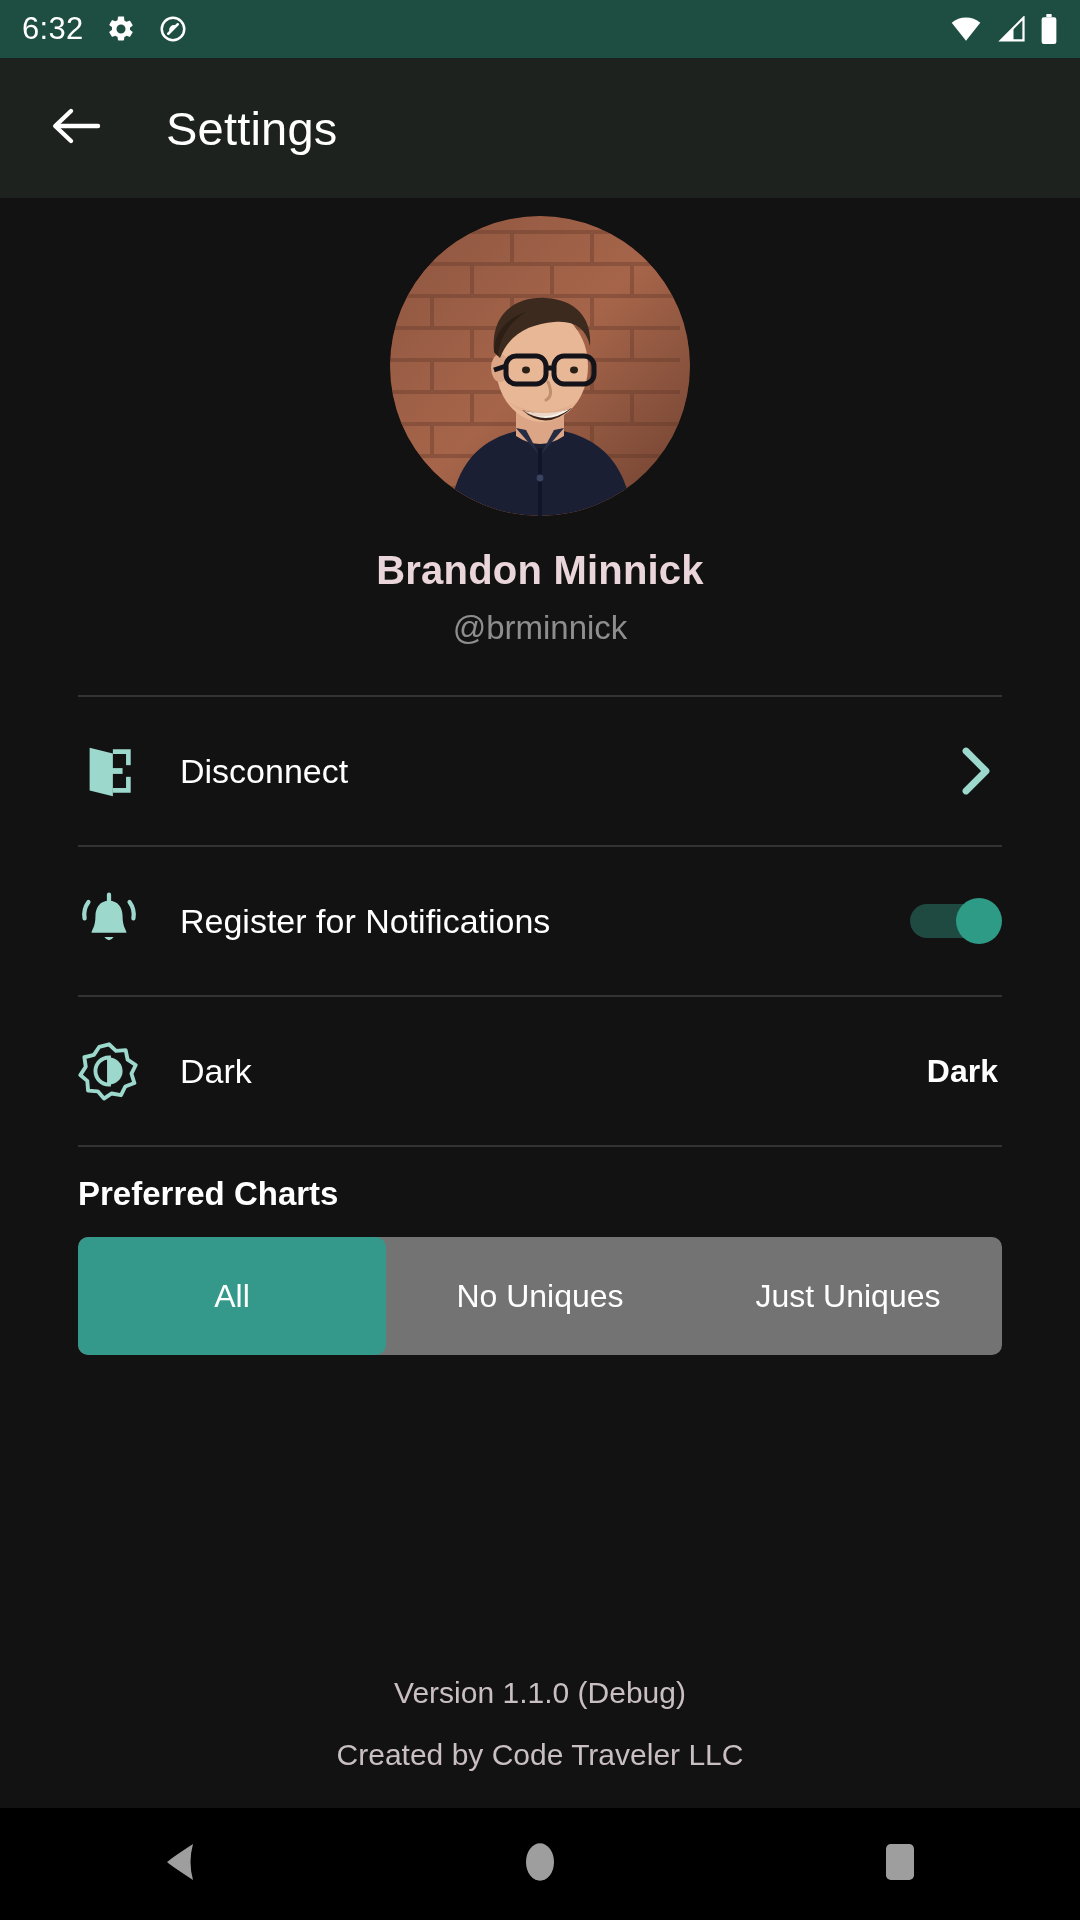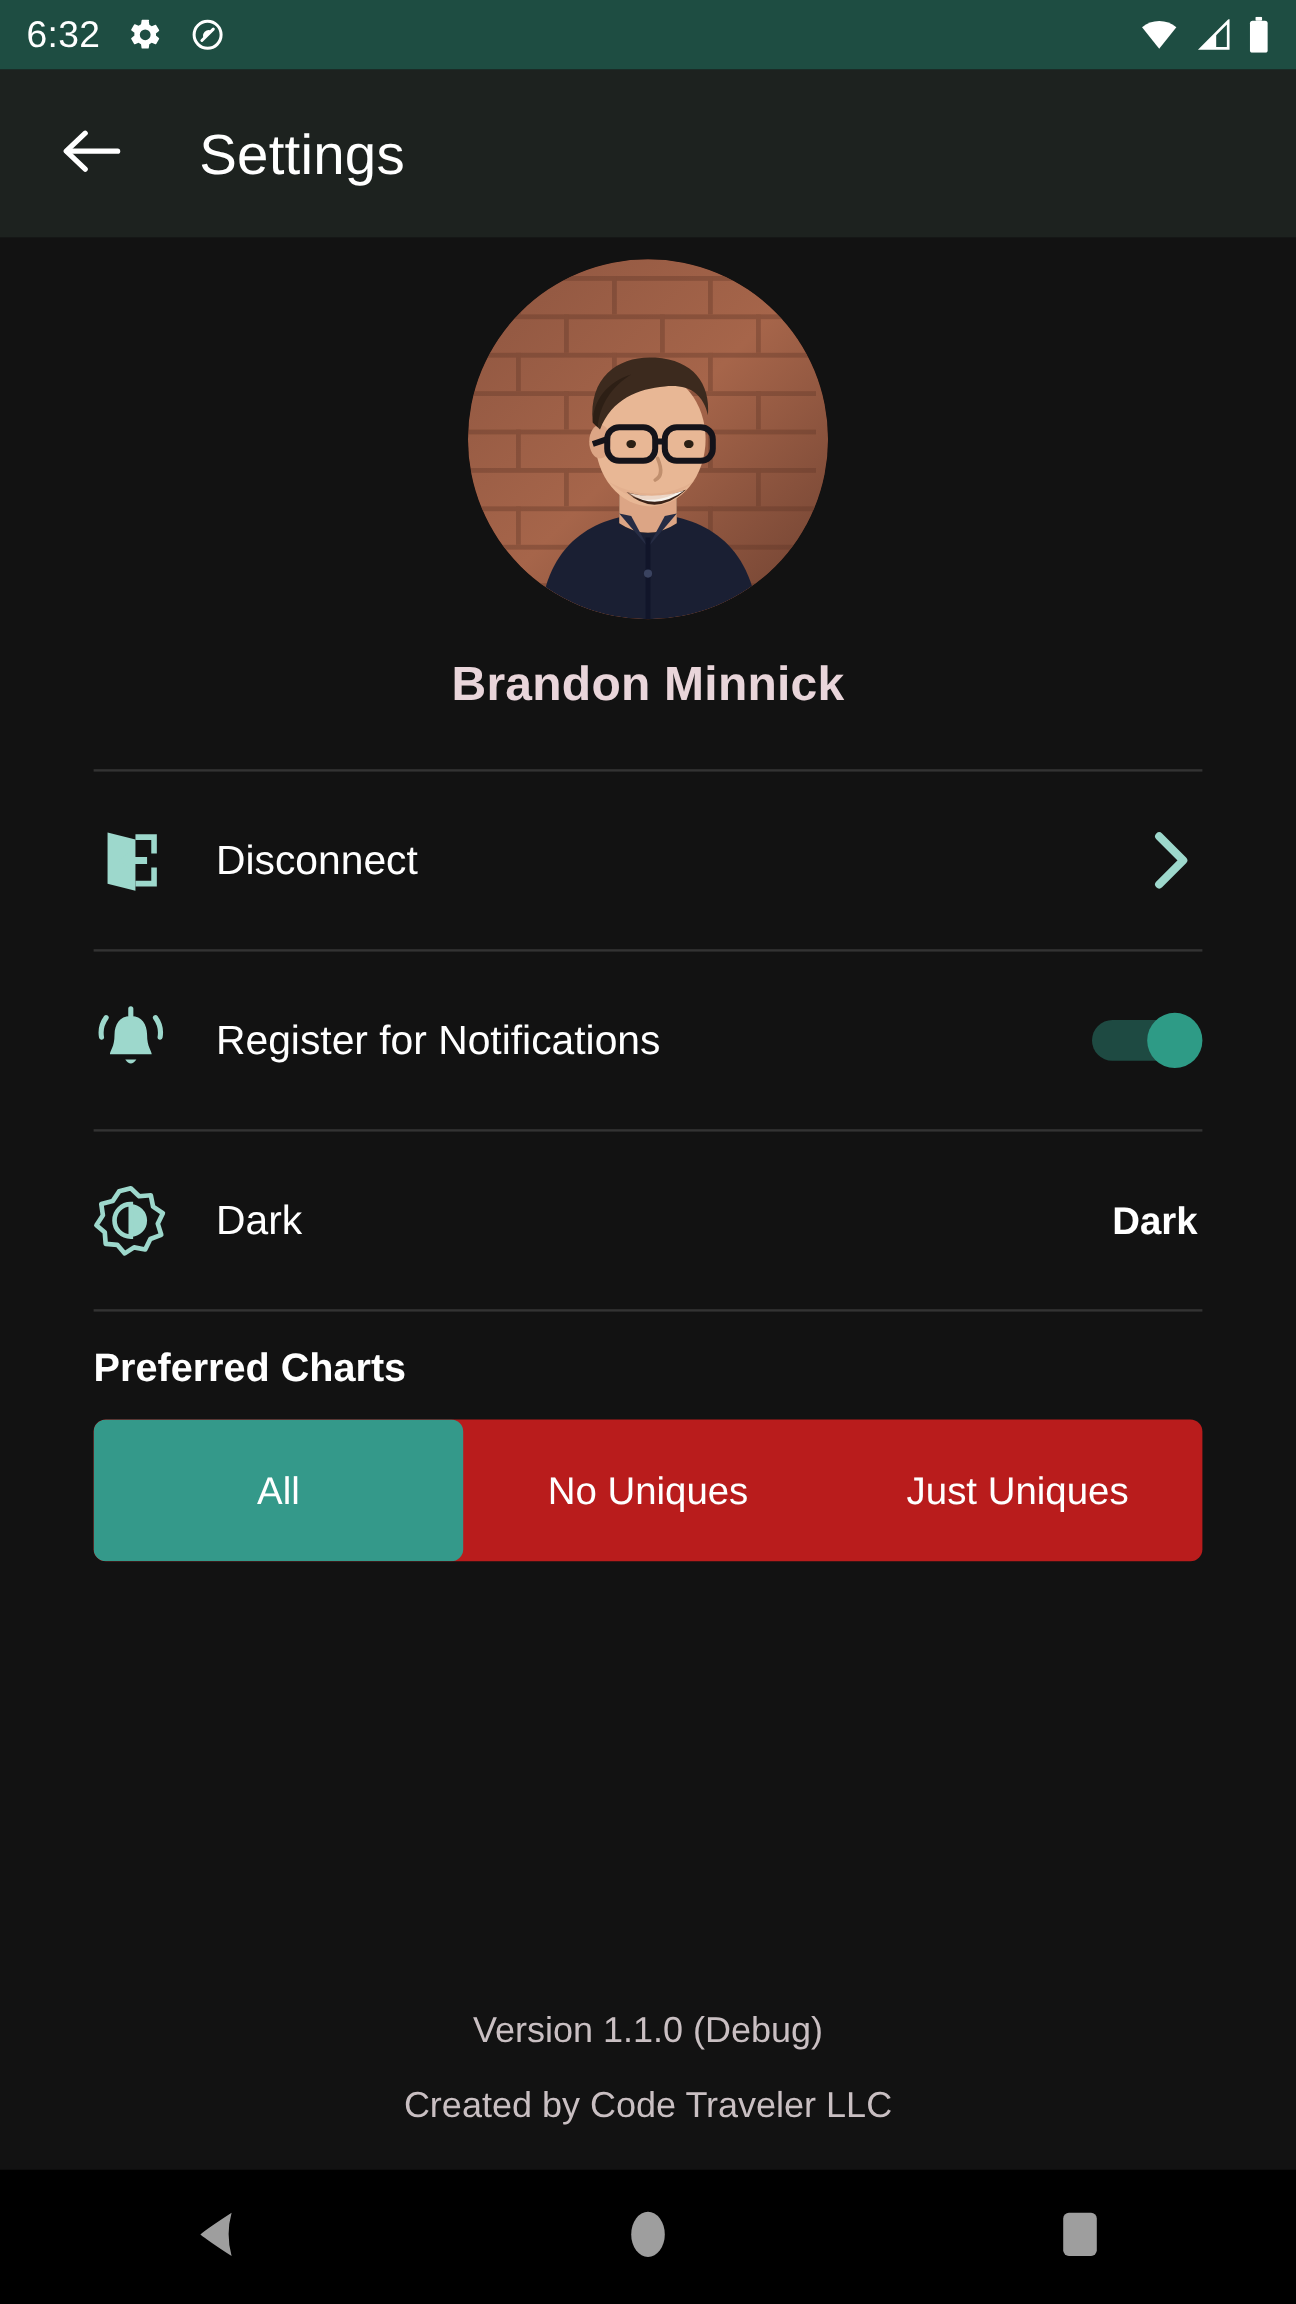--- a/index.html
+++ b/index.html
@@ -145,21 +145,21 @@
   .section-title {
     color:#FFFFFF;
     font-size:33px;
     font-weight:bold;
     margin-bottom:24px;
   }
   .segmented {
     display:flex;
     height:118px;
     border-radius:10px;
-    background:#b91c1c;
+    background:#737373;
     overflow:hidden;
   }
   .segment {
     flex:1 1 0;
     display:flex; align-items:center; justify-content:center;
     color:#FFFFFF;
     font-size:32px;
     cursor:pointer;
   }
   .segment.selected {
@@ -326,20 +326,21 @@
             <path d="M158 166 Q164 180 156 184" fill="none" stroke="#c08f6e" stroke-width="3" stroke-linecap="round"></path>
 
             <path d="M132 194 Q156 216 182 192 Q158 202 132 194 Z" fill="#3a2218"></path>
             <path d="M134 195 Q157 210 180 193 Q157 200 134 195 Z" fill="#f6f2ec"></path>
 
             <path d="M118 186 Q152 216 190 184 Q156 206 118 186 Z" fill="#dba284" opacity="0.35"></path>
           </g>
         </svg>
       </div>
       <div class="profile-name">Brandon Minnick</div>
+      <div class="profile-handle">@brminnick</div>
     </div>
 
     <div class="settings-list">
 
       <div class="divider"></div>
 
       <div class="row">
         <div class="row-icon">
           <svg width="62" height="62" viewBox="0 0 32 32" fill="none">
             <path d="M6 4 L18 7 L18 29 L6 26 Z" fill="#9DD8CC"></path>

